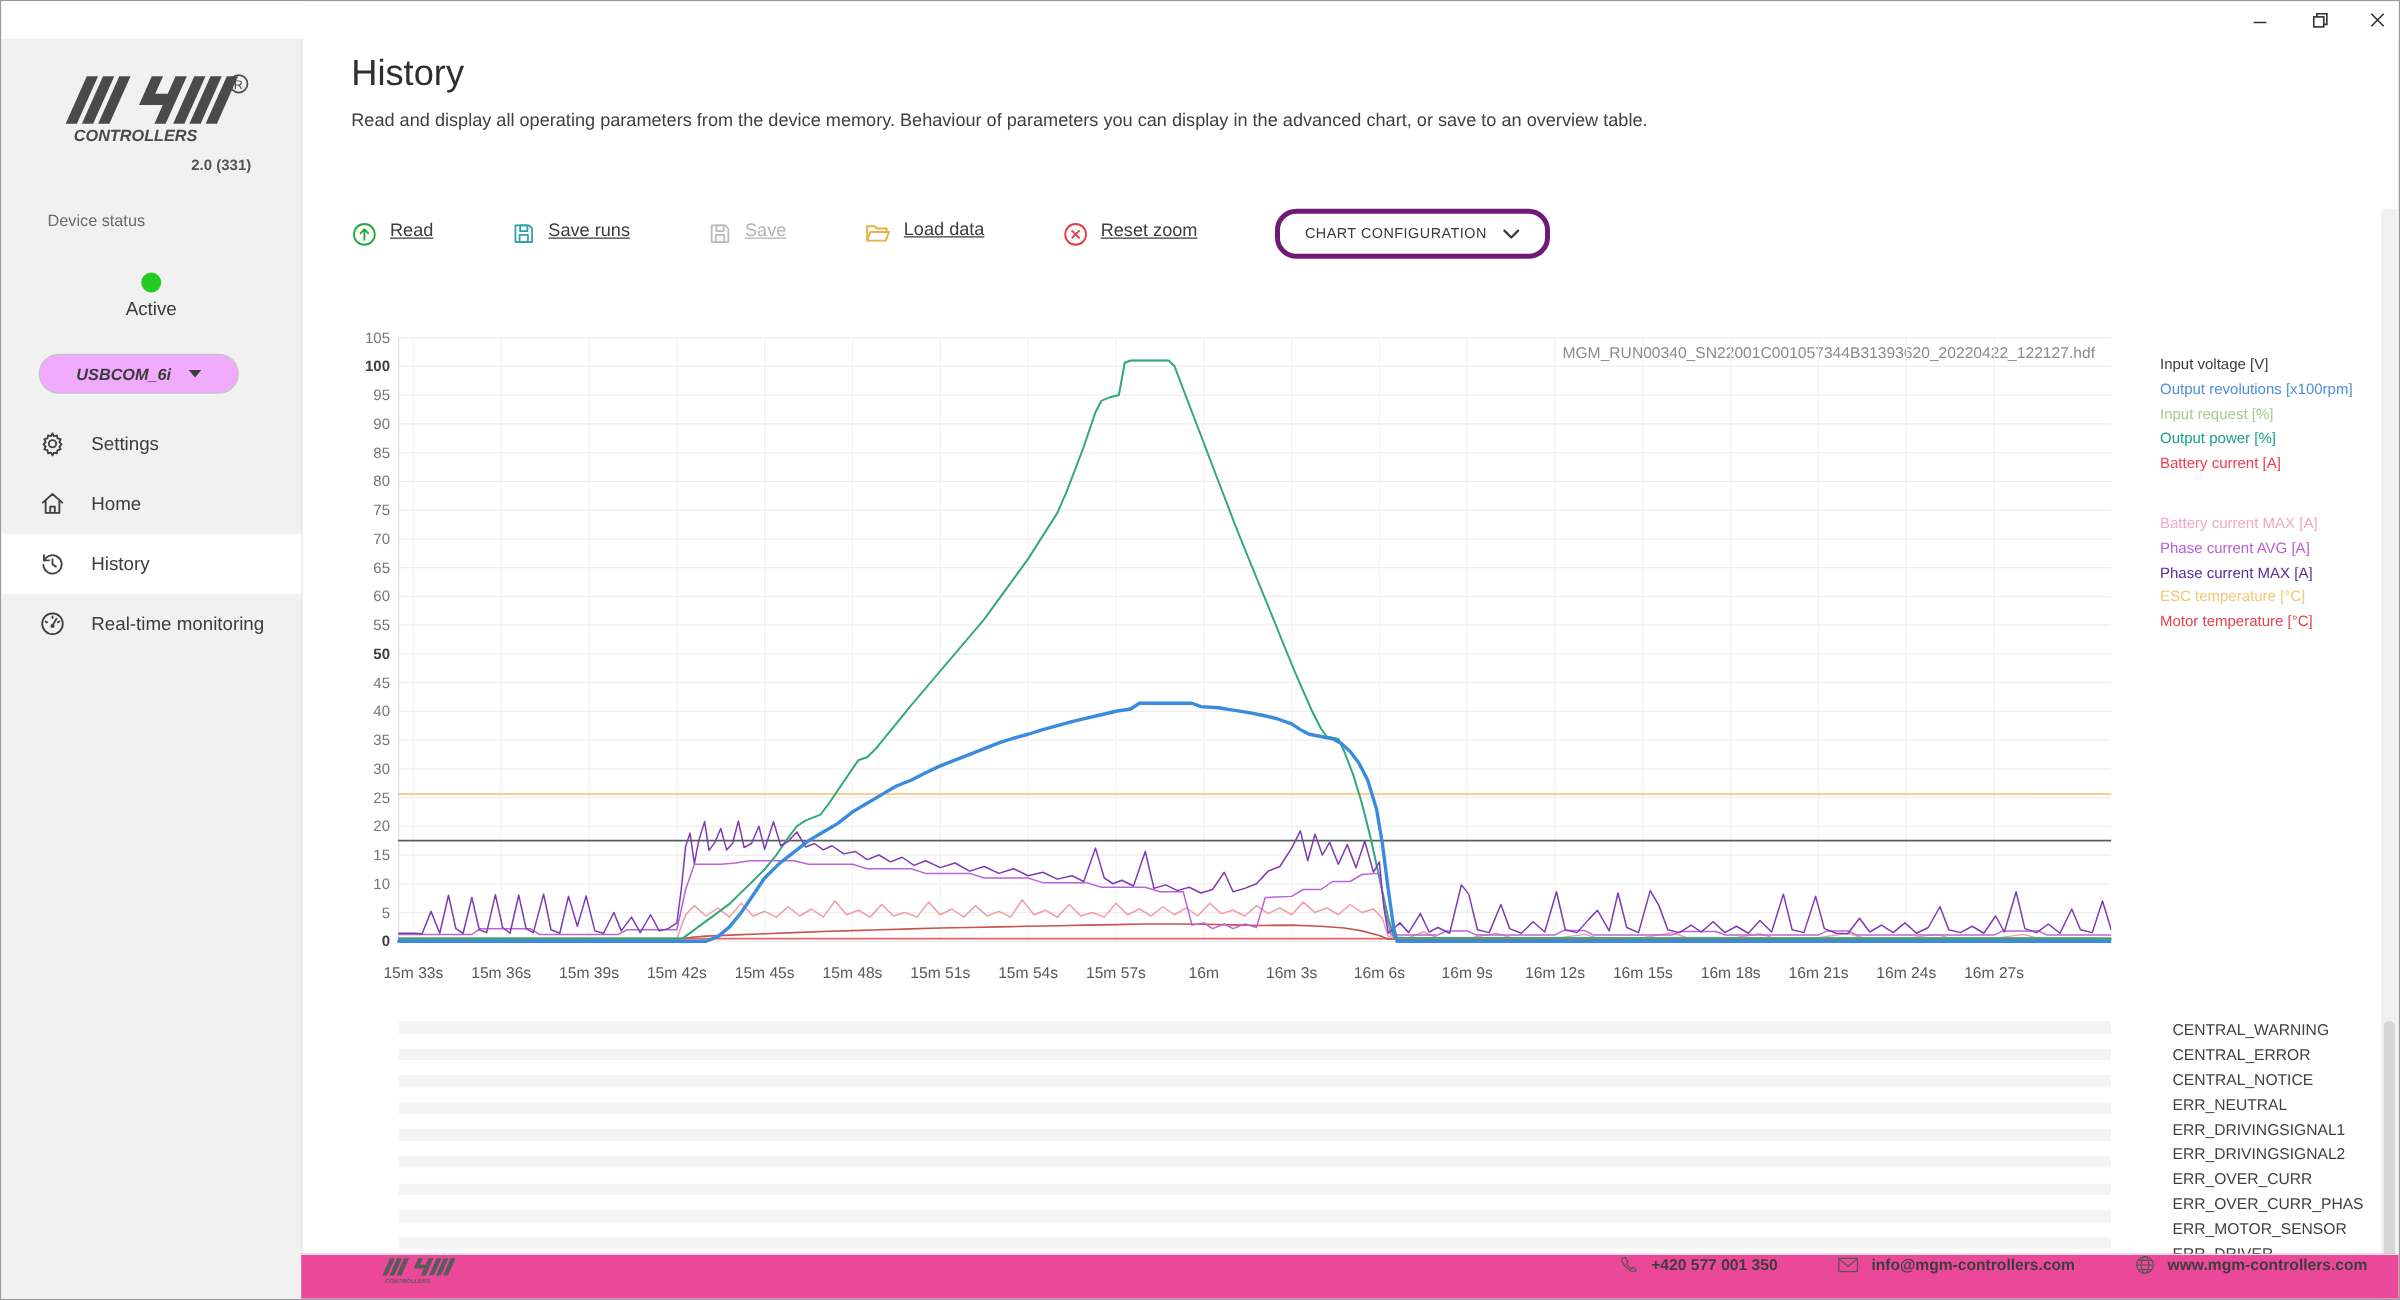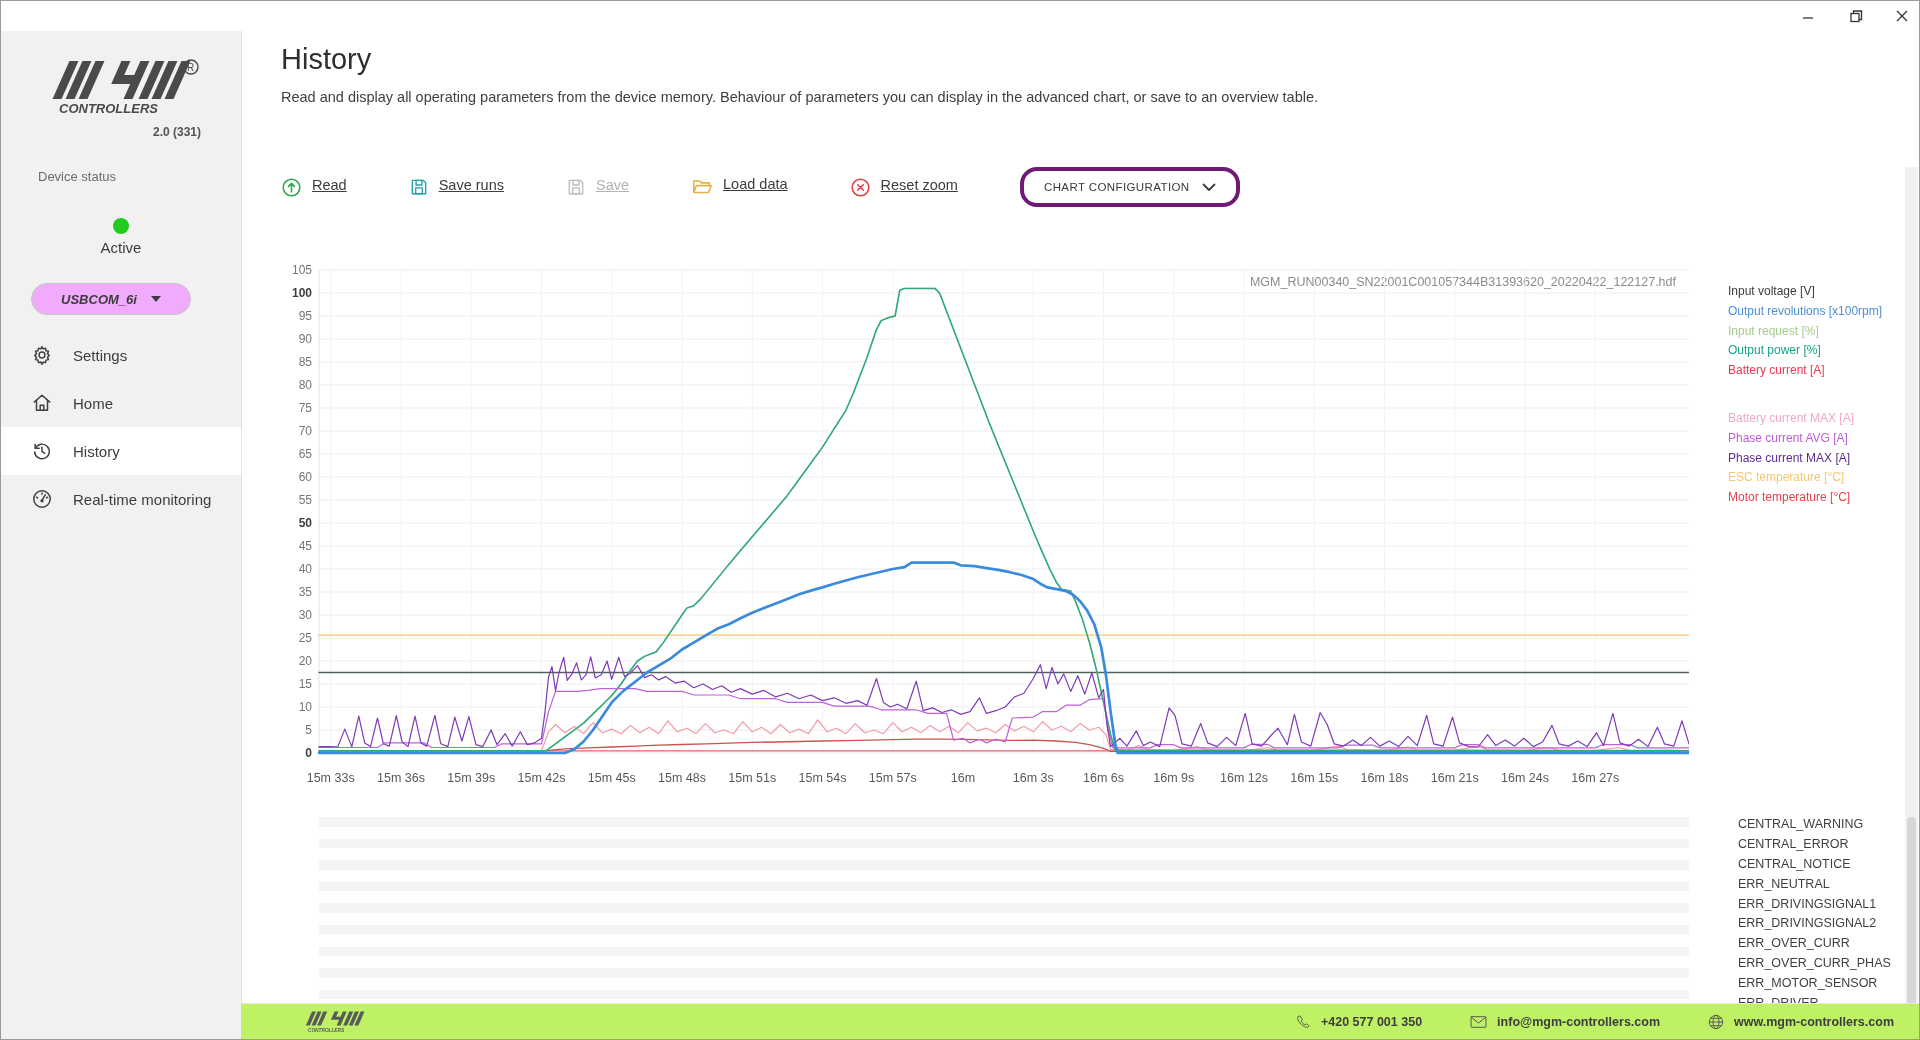--- a/index.html
+++ b/index.html
@@ -44,22 +44,22 @@
   
   .lanes{position:absolute;left:318px;top:814px;width:1370px;height:192px;overflow:hidden;}
   .lane{height:19.6px;}
   .lane > i{display:block;height:9.5px;margin-top:2px;background:#f4f4f4;}
   .events{position:absolute;left:1727px;top:814px;width:180px;height:194px;overflow:hidden;margin-left:10px;}
   .events div{height:19.9px;font-size:12.5px;line-height:19.9px;color:#3f3f3f;white-space:nowrap;}
   
   .vtrack{position:absolute;right:1px;top:166px;width:13px;height:874px;background:#f1f1f1;}
   .vthumb{position:absolute;right:2px;width:9px;border-radius:4px;background:#d6d6d6;}
   
-  .footer{position:absolute;left:240px;right:0;bottom:0;height:35px;background:#bef264;border-top:1px solid #e7e7e7;z-index:35;
-          display:flex;align-items:center;}
+  .footer{position:absolute;left:240px;right:0;bottom:0;height:35px;background:#ec4899;border-top:1px solid #e7e7e7;z-index:35;
+          display:flex;align-items:flex-start;}
   .footer .flogo{margin-left:58px;}
   .fitems{margin-left:auto;margin-right:25px;display:flex;align-items:center;gap:18px;}
   .fitem{display:flex;align-items:center;gap:10px;font-size:12.5px;font-weight:bold;color:#3d3d3d;margin-left:30px;cursor:pointer;}
   .fitem svg{stroke:#555;fill:none;stroke-width:1.4;stroke-linecap:round;stroke-linejoin:round;}
 </style>
 </head>
 <body>
 
 <div class="app">
 

